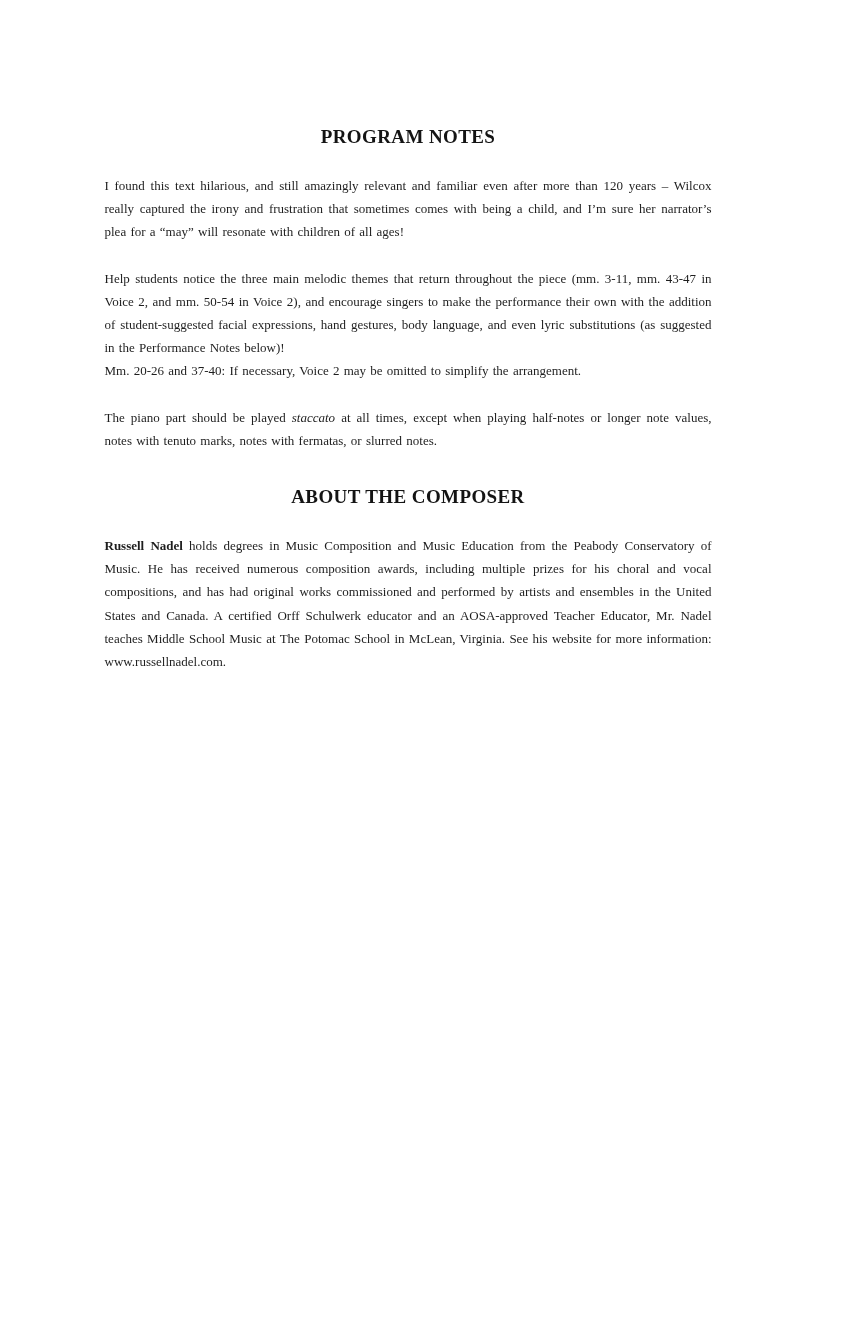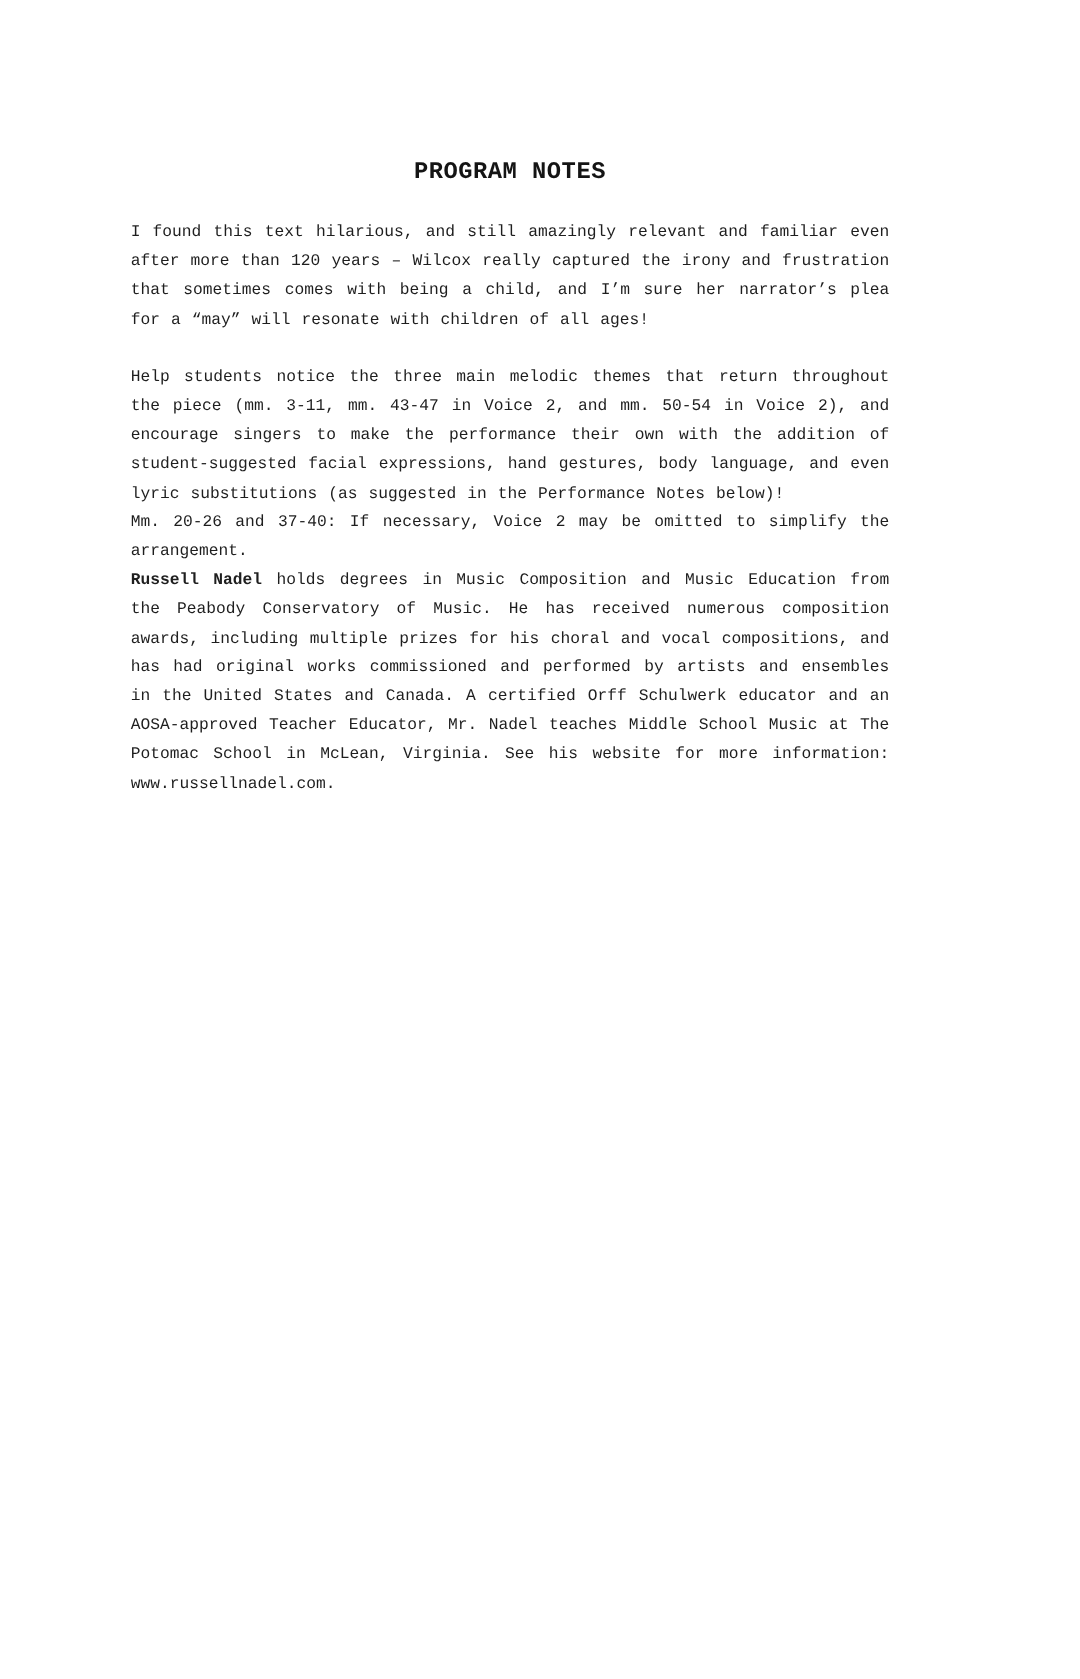--- a/index.html
+++ b/index.html
@@ -5,21 +5,21 @@
   html, body {
     margin: 0;
     padding: 0;
     background: #ffffff;
   }
   .page {
     position: relative;
     width: 816px;
     height: 1343px;
     background: #ffffff;
-    font-family: Liberation Mono, monospace;
+    font-family: Liberation Serif, serif;
     color: #1e1e1e;
     overflow: hidden;
   }
   .content {
     width: 607px;
     margin: 0 auto;
     padding-top: 126px;
   }
   .section-heading {
     font-size: 19px;
@@ -52,20 +52,22 @@
   <div class="content">
 
     <div class="section">
       <h2 class="section-heading">PROGRAM NOTES</h2>
       <p class="para">I found this text hilarious, and still amazingly relevant and familiar even after more than 120 years – Wilcox really captured the irony and frustration that sometimes comes with being a child, and I’m sure her narrator’s plea for a “may” will resonate with children of all ages!</p>
       <p class="para">Help students notice the three main melodic themes that return throughout the piece (mm. 3-11, mm. 43-47 in Voice 2, and mm. 50-54 in Voice 2), and encourage singers to make the performance their own with the addition of student-suggested facial expressions, hand gestures, body language, and even lyric substitutions (as suggested in the Performance Notes below)!</p>
     </div>
 
     <div class="section">
       <p class="para">Mm. 20-26 and 37-40: If necessary, Voice 2 may be omitted to simplify the arrangement.</p>
+      <p class="para"><span>The piano part should be played </span><span class="run-italic">staccato</span><span> at all times, except when playing half-notes or longer note values, notes with tenuto marks, notes with fermatas, or slurred notes.</span></p>
     </div>
 
     <div class="section">
+      <h2 class="section-heading not-first">ABOUT THE COMPOSER</h2>
       <p class="para"><span class="run-bold">Russell Nadel</span><span> holds degrees in Music Composition and Music Education from the Peabody Conservatory of Music. He has received numerous composition awards, including multiple prizes for his choral and vocal compositions, and has had original works commissioned and performed by artists and ensembles in the United States and Canada. A certified Orff Schulwerk educator and an AOSA-approved Teacher Educator, Mr. Nadel teaches Middle School Music at The Potomac School in McLean, Virginia. See his website for more information: www.russellnadel.com.</span></p>
     </div>
 
   </div>
 </div>
 
 </body></html>

